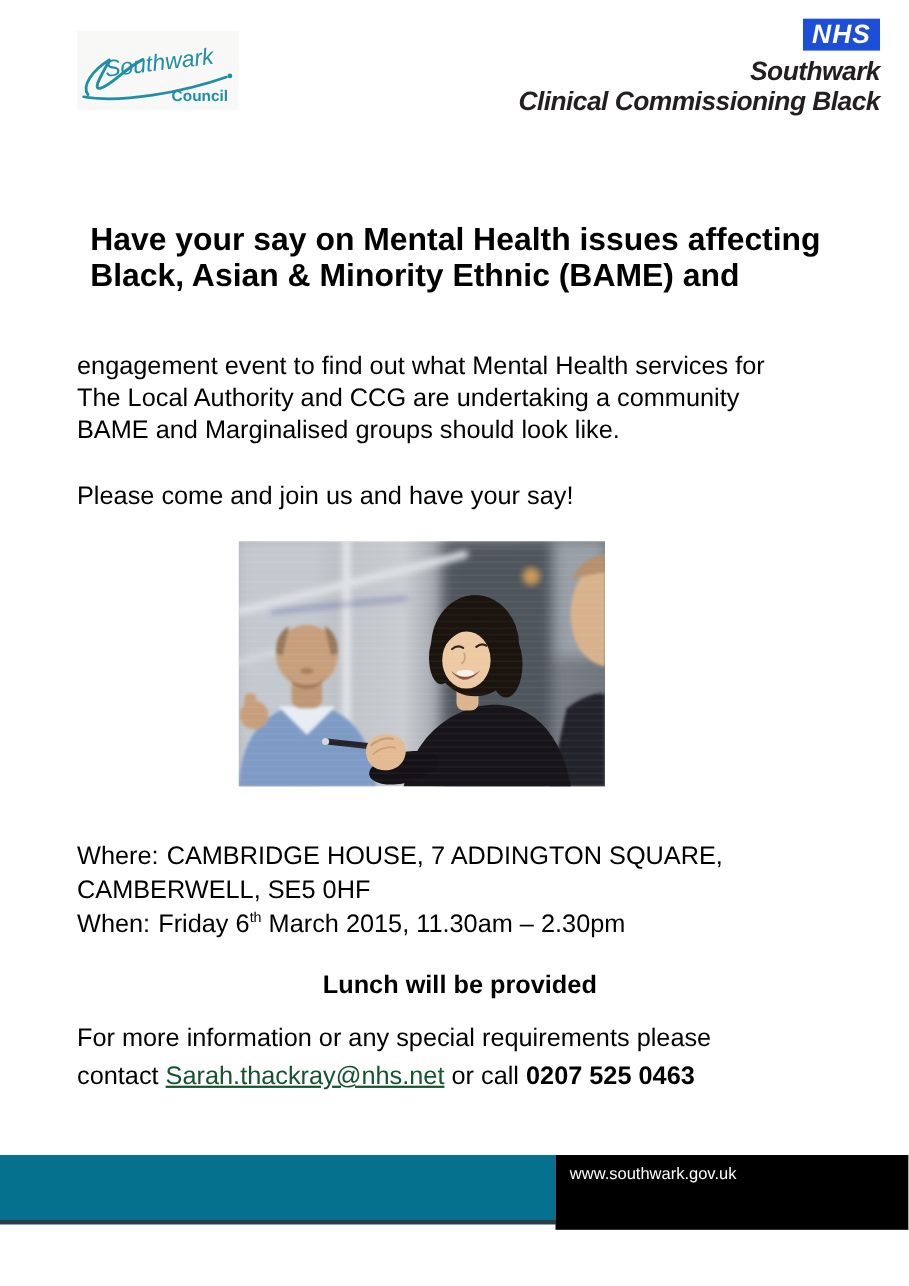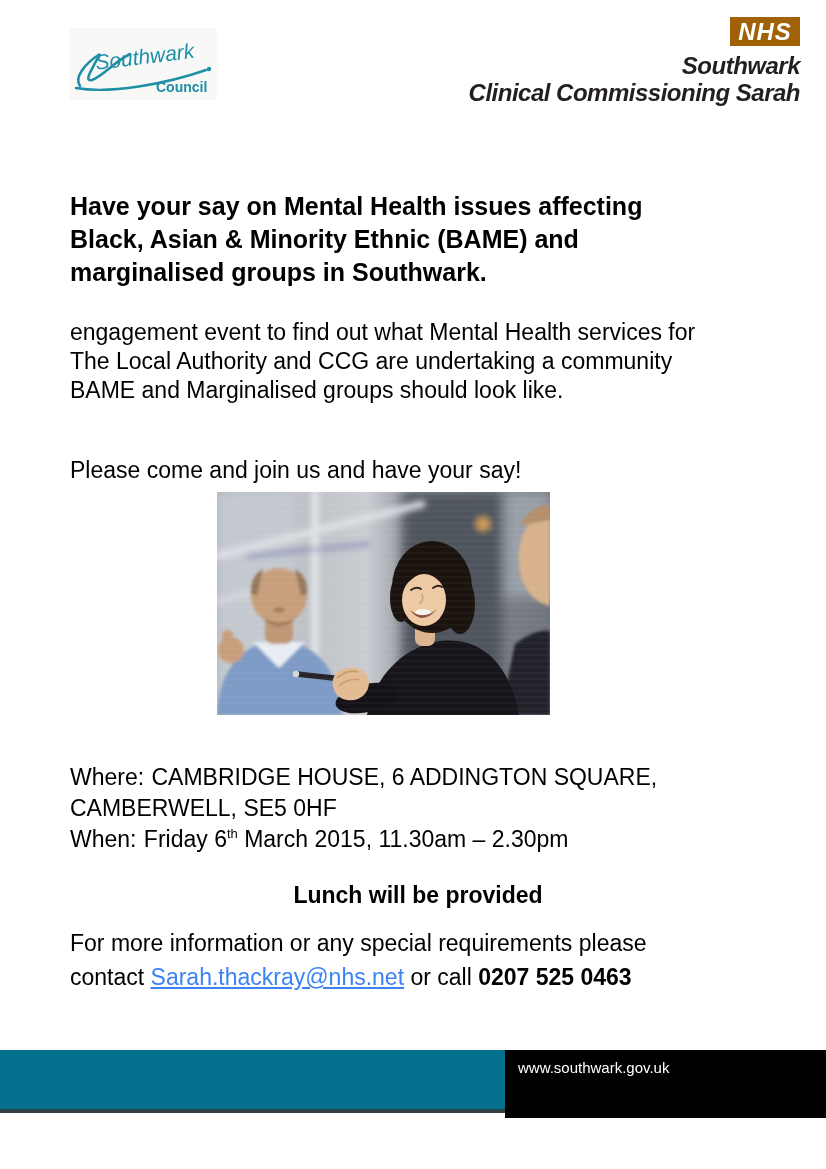--- a/index.html
+++ b/index.html
@@ -13,63 +13,63 @@
   }
   
   .council-logo{
     position:absolute;left:70px;top:28px;width:147px;height:72px;
     background:#f8f8f6;
   }
   .nhs-lockup{
     position:absolute;top:17px;right:26px;text-align:right;
   }
   .nhs-box{
-    display:inline-block;background:#a16207;color:#fff;
+    display:inline-block;background:#1d4ed8;color:#fff;
     width:70px;height:29px;line-height:29px;text-align:center;
     font-weight:bold;font-style:italic;font-size:24px;letter-spacing:1px;
   }
   .nhs-region{
     margin-top:7px;font-weight:bold;font-style:italic;font-size:24px;
     color:#231f20;line-height:26px;letter-spacing:-0.5px;
   }
   .nhs-orgtype{
     font-weight:bold;font-style:italic;font-size:24px;
     color:#231f20;line-height:28px;letter-spacing:-0.5px;
   }
   
   .heading{
     position:absolute;left:70px;top:190px;width:690px;
-    font-size:25px;font-weight:bold;line-height:33px;margin:0;
+    font-size:29px;font-weight:bold;line-height:33px;margin:12px;
   }
   .intro{
     position:absolute;left:70px;top:318px;width:710px;
     font-size:23px;line-height:29px;
   }
   .invite{
-    position:absolute;left:70px;top:456px;width:710px;
+    position:absolute;left:70px;top:436px;width:710px;
     font-size:23px;line-height:29px;
   }
   .photo{
     position:absolute;left:217px;top:492px;width:333px;height:223px;margin:0;
   }
   .where-when{
     position:absolute;left:70px;top:762px;width:710px;
     font-size:23px;line-height:31px;
   }
   .where-when .lbl{font-weight:normal;margin-right:0.32em;}
   .where-when sup{font-size:13px;line-height:0;margin-top:26px;}
   .lunch{
     position:absolute;left:70px;top:882px;width:696px;
     font-size:23px;font-weight:bold;text-align:center;
   }
   .info{
     position:absolute;left:70px;top:926px;width:720px;
     font-size:23px;line-height:34px;
   }
-  .info a{color:#3b82f6;text-decoration:underline;}
+  .info a{color:#14532d;text-decoration:underline;}
   .info .phone{font-weight:bold;text-align:center;}
   
   .footer{position:absolute;left:0;top:1050px;width:826px;height:70px;}
   .footer-teal{
     position:absolute;left:0;top:0;width:505px;height:59px;
     background:#06718F;border-bottom:4px solid #2e3d46;
   }
   .footer-black{
     position:absolute;left:505px;top:0;width:378px;height:68px;
     background:#000;color:#fff;box-sizing:border-box;
@@ -89,27 +89,26 @@
       <circle cx="139" cy="41" r="2.2" fill="#1F8FA6"></circle>
       <text x="86" y="64" font-size="14" font-weight="bold" fill="#1F8FA6">Council</text>
     </svg>
   </div>
 
   <div class="nhs-lockup">
     <div class="nhs-box">
       <span>NHS</span>
     </div>
     <div class="nhs-region">Southwark</div>
-    <div class="nhs-orgtype">Clinical Commissioning Sarah</div>
+    <div class="nhs-orgtype">Clinical Commissioning Black</div>
   </div>
 
   <h1 class="heading">
     <div>Have your say on Mental Health issues affecting</div>
     <div>Black, Asian &amp; Minority Ethnic (BAME) and</div>
-    <div>marginalised groups in Southwark.</div>
   </h1>
 
   <div class="intro">
     <div>engagement event to find out what Mental Health services for</div>
     <div>The Local Authority and CCG are undertaking a community</div>
     <div>BAME and Marginalised groups should look like.</div>
   </div>
 
   <div class="invite">Please come and join us and have your say!</div>
 
@@ -191,21 +190,21 @@
         <path d="M118,200 C112,188 118,178 130,176 C142,174 152,180 152,190 C152,202 142,210 130,208 C124,207 120,204 118,200 Z" fill="#e2bb93"></path>
         <path d="M120,186 C126,180 135,178 141,180" stroke="#c79d76" stroke-width="2" fill="none"></path>
         <path d="M122,194 C128,188 137,186 143,188" stroke="#c79d76" stroke-width="1.5" fill="none"></path>
       </g>
 
       <rect width="333" height="223" fill="url(#blinds)"></rect>
     </svg>
   </figure>
 
   <div class="where-when">
-    <div><span class="lbl">Where:</span><span>CAMBRIDGE HOUSE, 6 ADDINGTON SQUARE,</span></div>
+    <div><span class="lbl">Where:</span><span>CAMBRIDGE HOUSE, 7 ADDINGTON SQUARE,</span></div>
     <div>CAMBERWELL, SE5 0HF</div>
     <div><span class="lbl">When:</span><span>Friday 6</span><sup>th</sup><span> March 2015, 11.30am – 2.30pm</span></div>
   </div>
 
   <div class="lunch">Lunch will be provided</div>
 
   <div class="info">
     <div>For more information or any special requirements please</div>
     <div><span>contact </span><a href="#">Sarah.thackray@nhs.net</a><span> or call </span><span class="phone">0207 525 0463</span></div>
   </div>

